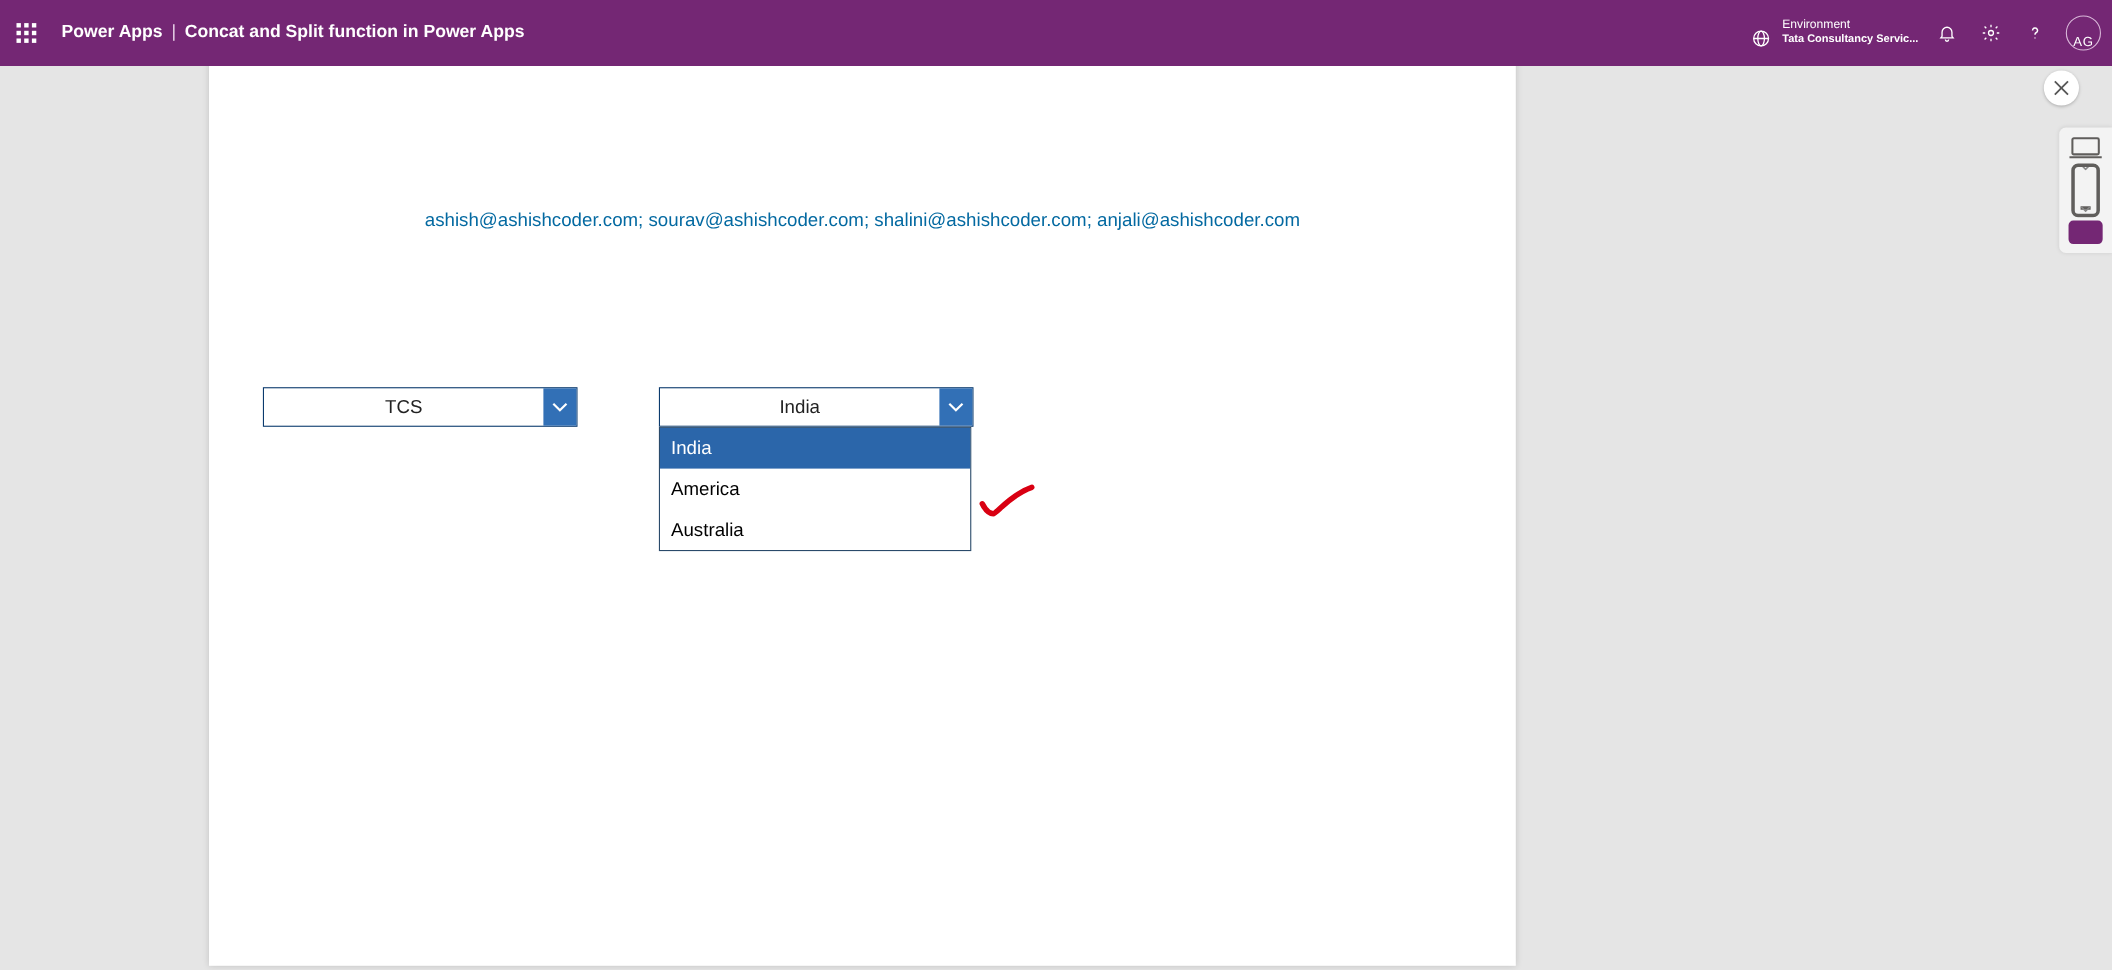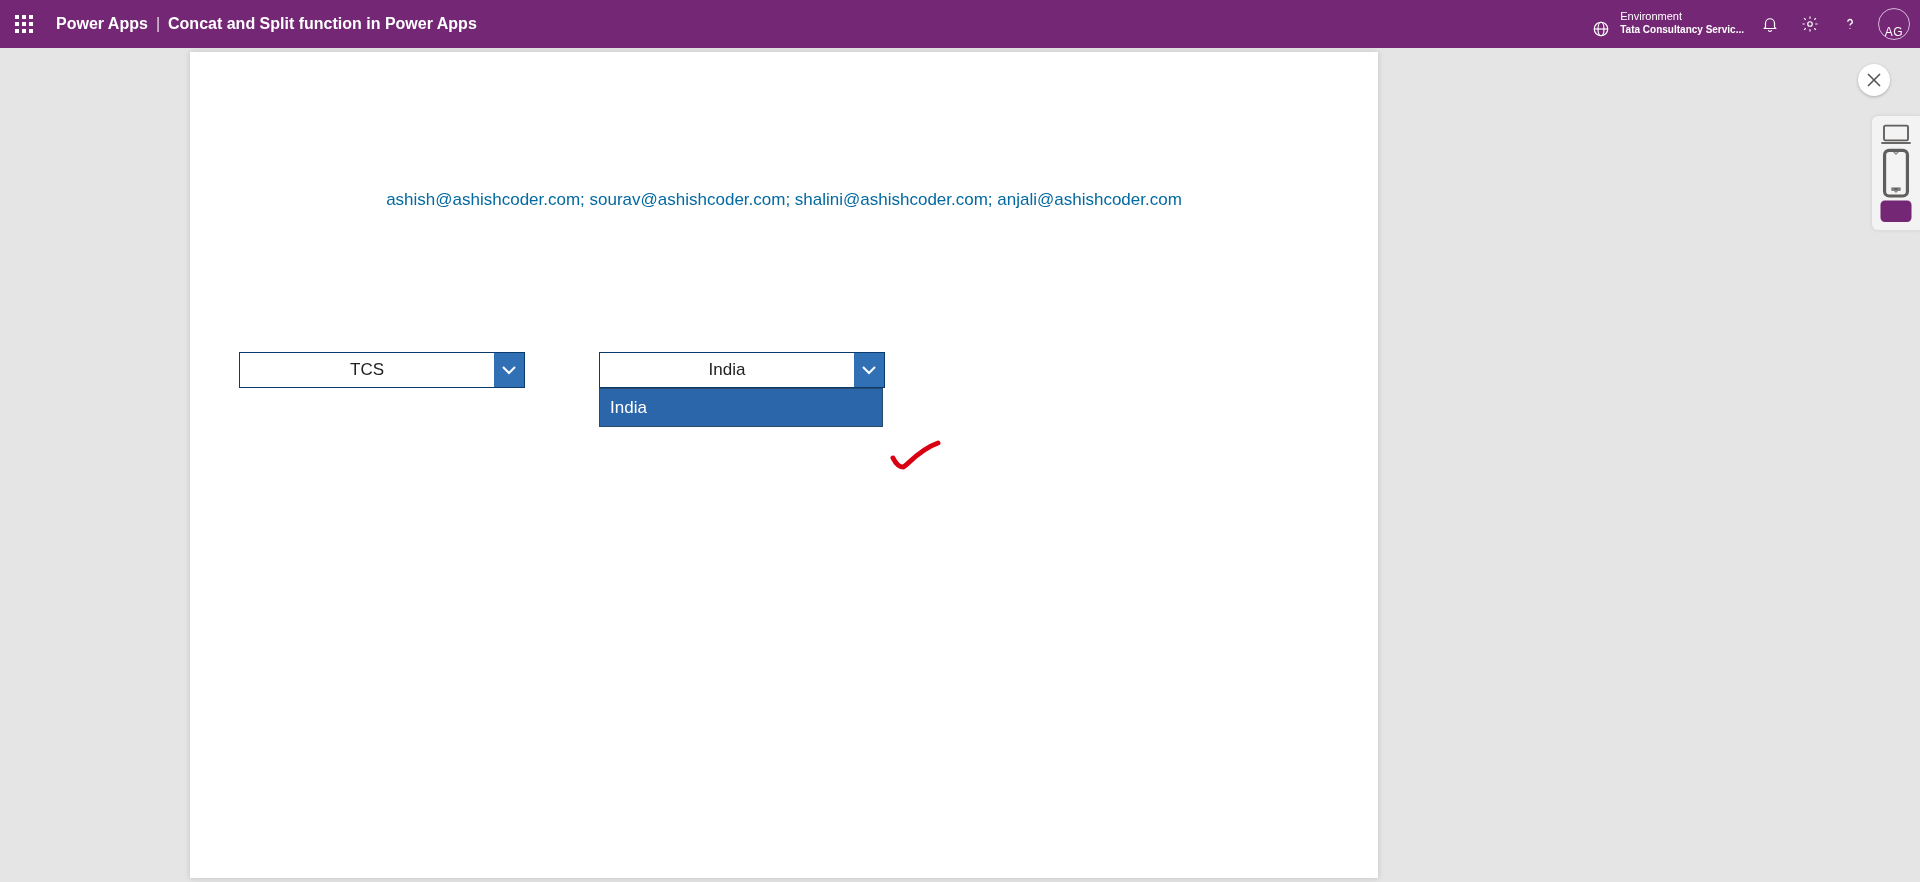--- a/index.html
+++ b/index.html
@@ -1,20 +1,20 @@
 <!DOCTYPE html>
 <html><head>
 <meta charset="utf-8">
 <style>
   * { box-sizing: border-box; margin: 0; padding: 0; }
   html, body { width: 100%; height: 100%; font-family: "Segoe UI", Arial, sans-serif; background: #e5e5e5; overflow: hidden; }
 
   
   .header {
-    height: 48px;
+    height: 60px;
     background: #742774;
     color: #fff;
     display: flex;
     align-items: center;
     padding: 15px 10px;
     position: relative;
     z-index: 10;
   }
   .waffle {
     width: 28px; height: 28px;
@@ -226,20 +226,22 @@
       <div class="dd-value">India</div>
       <div class="dd-btn">
         <svg viewBox="0 0 16 10" fill="none" stroke="#fff" stroke-width="2">
             <polyline points="2,2 8,8 14,2"></polyline>
           </svg>
       </div>
     </div>
 
     <div class="dd-list">
       <div class="dd-item selected">India</div>
+      <div class="dd-item">America</div>
+      <div class="dd-item">Australia</div>
     </div>
 
     <svg class="red-check" viewBox="0 0 52 32">
       <path d="M3 18 C 6 24, 10 27, 13 27 C 16 27, 28 10, 48 3" fill="none" stroke="#d90012" stroke-width="5" stroke-linecap="round" stroke-linejoin="round"></path>
     </svg>
 
   </div>
 </div>
 
 </body></html>

